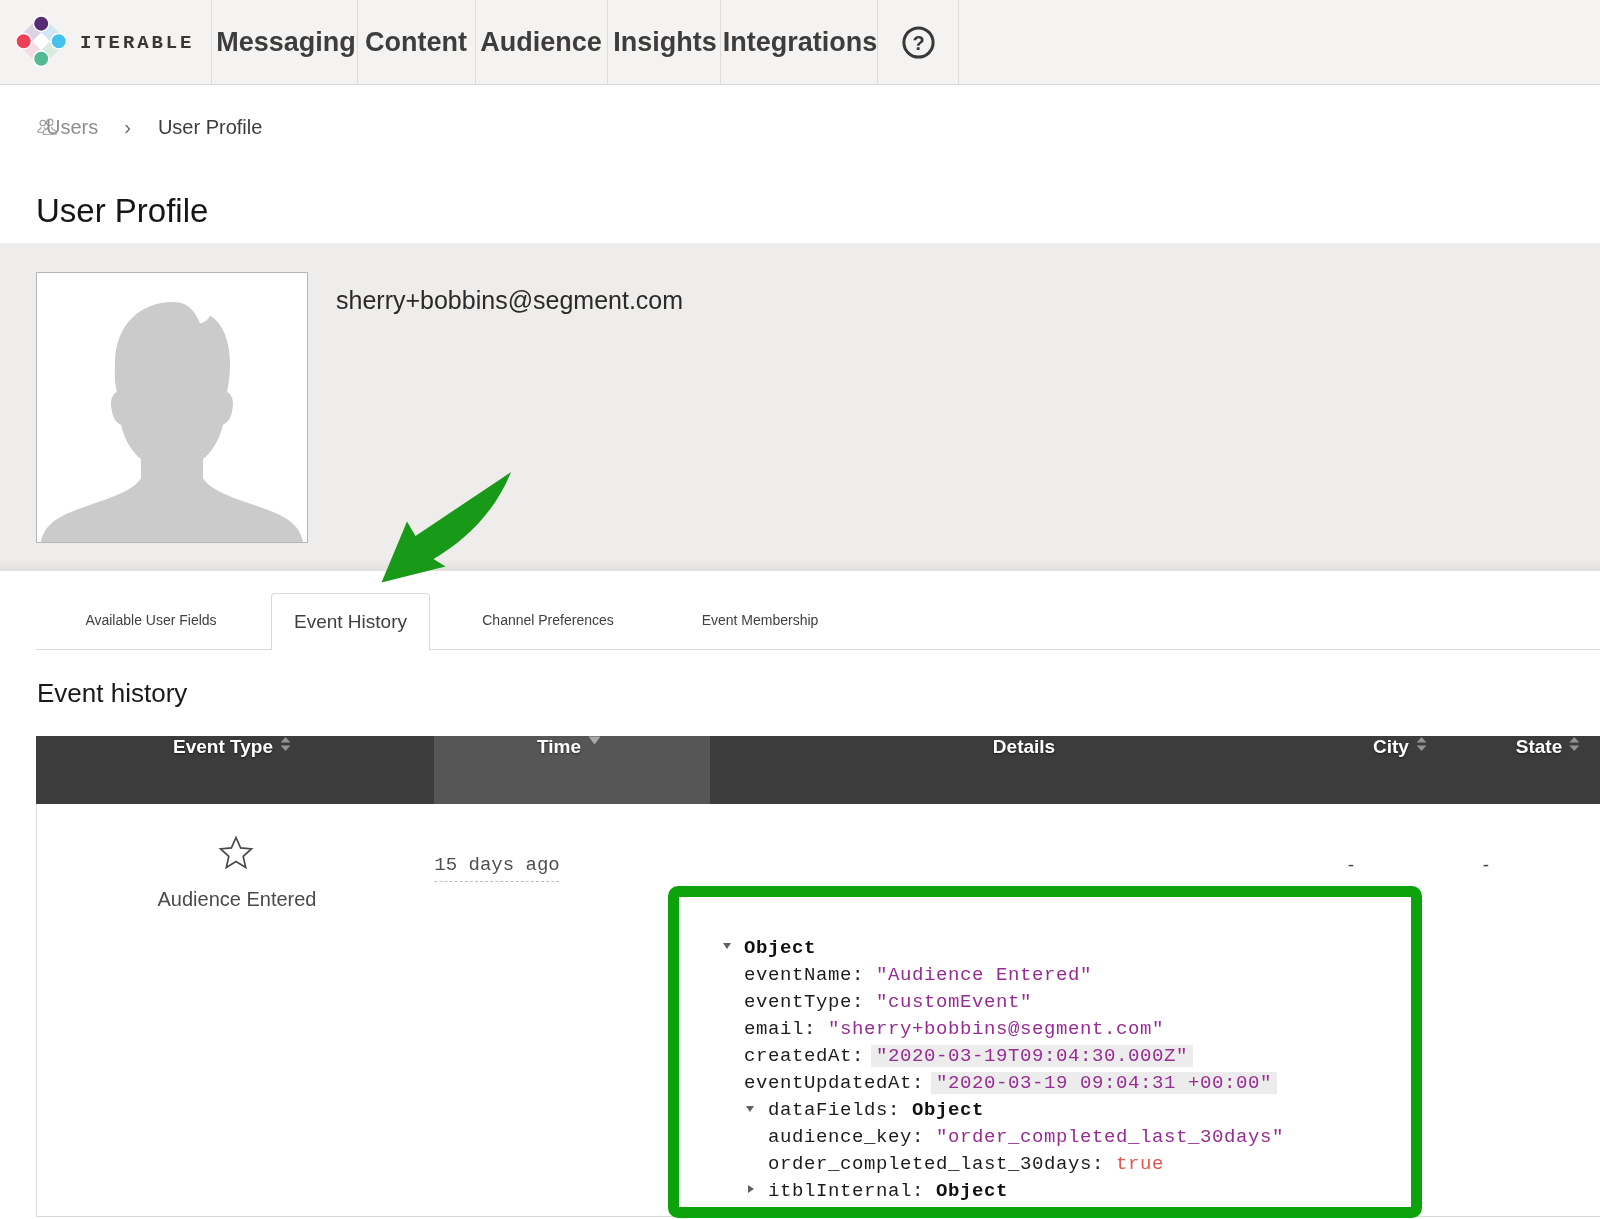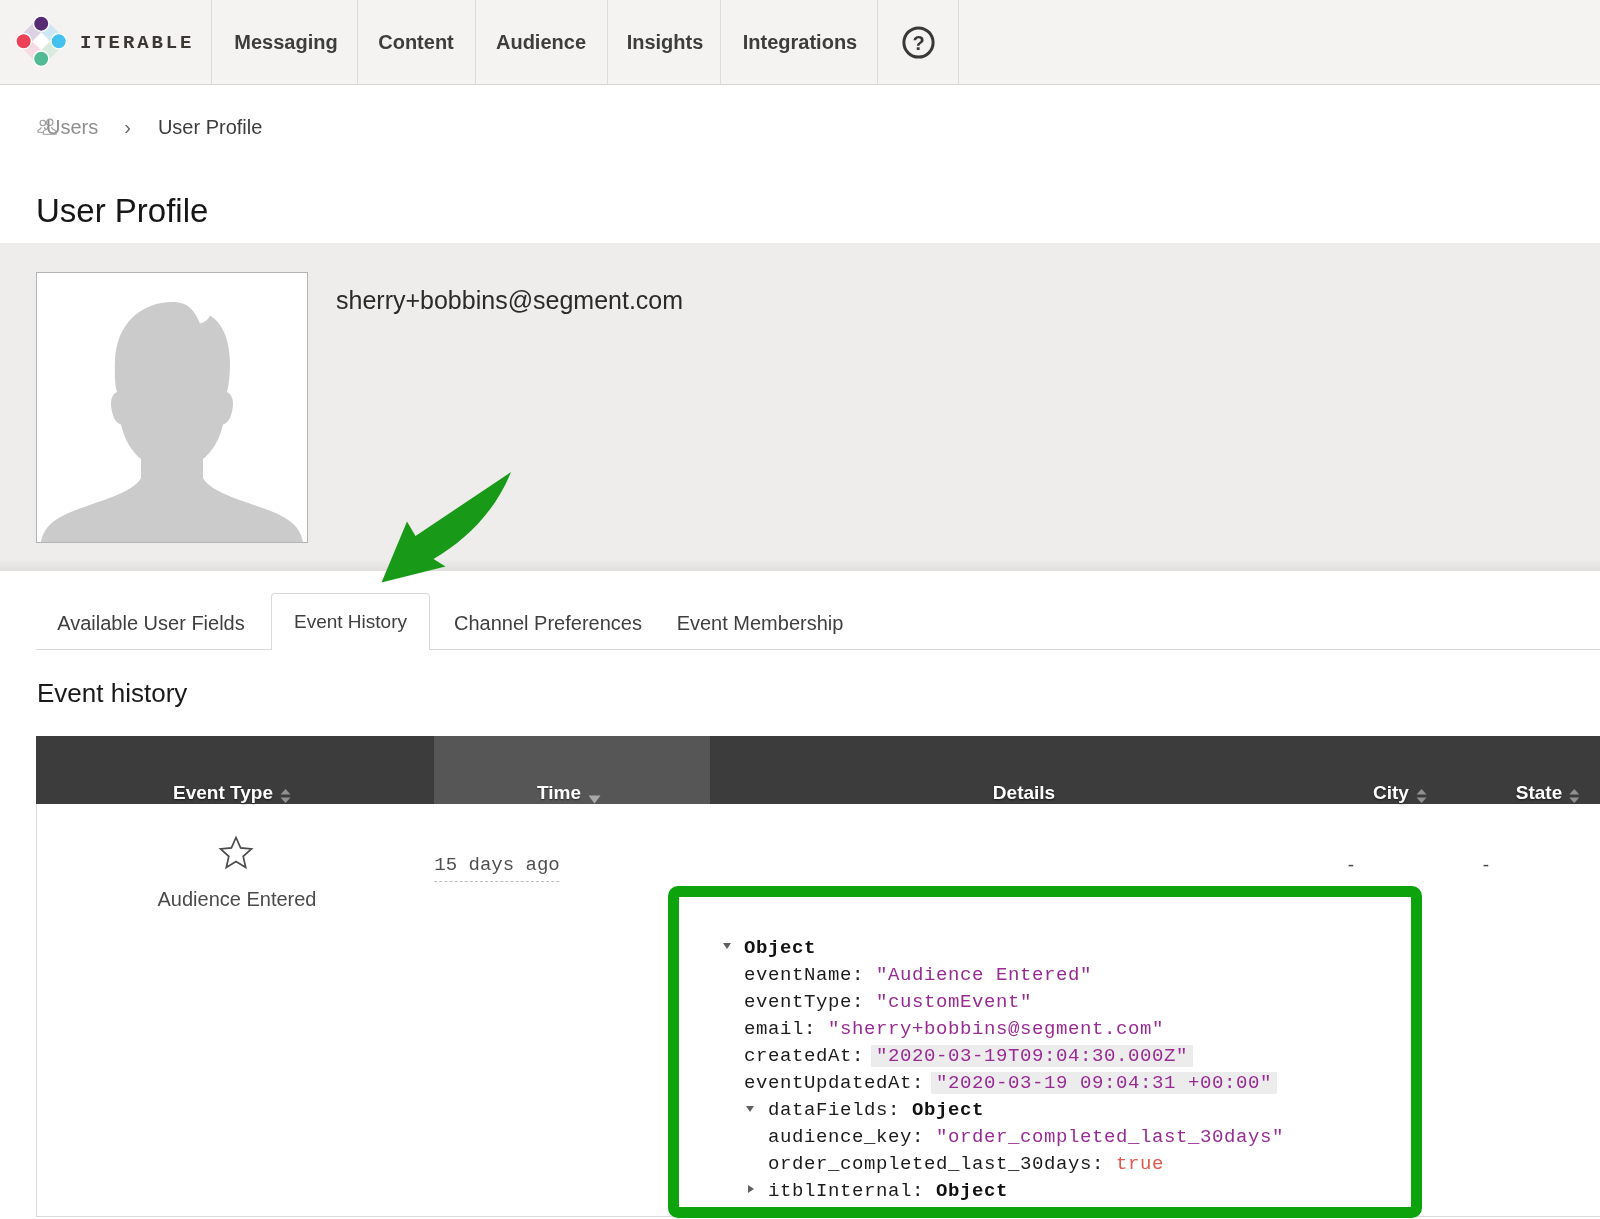--- a/index.html
+++ b/index.html
@@ -3,48 +3,48 @@
 <meta charset="utf-8">
 <style>
 * { margin:0; padding:0; box-sizing:border-box; }
 html,body { width:1600px; height:1219px; }
 body { font-family:"Liberation Sans",sans-serif; background:#fff; position:relative; overflow:hidden; }
 .abs { position:absolute; }
 
 
 #nav { position:absolute; top:0; left:0; width:1600px; height:85px; background:#f4f3f1; border-bottom:1px solid #d8d6d4; }
 .navsep { position:absolute; top:0; width:1px; height:84px; background:#dddbd9; }
-.navitem { position:absolute; top:0; height:84px; line-height:84px; font-size:20px; font-weight:bold; color:#3d3d3d; transform:translateX(-50%); white-space:nowrap; }
+.navitem { position:absolute; top:0; height:84px; line-height:84px; font-size:27px; font-weight:bold; color:#3d3d3d; transform:translateX(-50%); white-space:nowrap; }
 #logotext { position:absolute; left:80px; top:0; height:84px; line-height:86px; font-family:"Liberation Mono",monospace; font-weight:bold; font-size:19px; letter-spacing:2.9px; color:#3a3632; }
 
 
 #crumb { position:absolute; top:116px; left:36px; height:22px; font-size:20px; color:#8e8e8e; }
 #crumb .cur { color:#3d3d3d; }
 
 
 #h1 { position:absolute; left:36px; top:192px; font-size:33px; color:#161616; }
 
 
 #band { position:absolute; left:0; top:243px; width:1600px; height:328px; background:#eeedeb; }
 #band:after { content:""; position:absolute; left:0; bottom:0; width:100%; height:12px; background:linear-gradient(to bottom, rgba(0,0,0,0), rgba(0,0,0,0.06)); }
 #avatar { position:absolute; left:36px; top:272px; width:272px; height:271px; background:#fff; border:1px solid #b5b5b5; overflow:hidden; }
 #email { position:absolute; left:336px; top:286px; font-size:25px; color:#2a2a2a; }
 
 
 #tabline { position:absolute; left:36px; top:649px; width:1564px; height:1px; background:#d9d9d9; }
-.tab { position:absolute; top:612px; font-size:20px; color:#3f3f3f; transform:translateX(-50%); white-space:nowrap; }
+.tab { position:absolute; top:612px; font-size:14px; color:#3f3f3f; transform:translateX(-50%); white-space:nowrap; }
 #activetab { position:absolute; left:271px; top:593px; width:159px; height:57px; background:#fff; border:1px solid #d9d9d9; border-bottom:none; border-radius:4px 4px 0 0; text-align:center; line-height:55px; font-size:19px; color:#3f3f3f; }
 
 
 #h2 { position:absolute; left:37px; top:678px; font-size:26px; color:#1a1a1a; }
 
 
 #thead { position:absolute; left:36px; top:736px; width:1564px; height:68px; background:#3d3c3c; }
 #timecell { position:absolute; left:398px; top:0; width:276px; height:68px; background:#575656; }
-.hcell { position:absolute; top:0; height:68px; display:flex; align-items:flex-end; gap:7px; transform:translateX(-50%); color:#fff; font-size:19px; font-weight:bold; text-shadow:0 1px 2px rgba(0,0,0,0.55); }
+.hcell { position:absolute; top:0; height:68px; display:flex; align-items:flex-start; gap:7px; transform:translateX(-50%); color:#fff; font-size:19px; font-weight:bold; text-shadow:0 1px 2px rgba(0,0,0,0.55); }
 .sorticon { display:inline-block; }
 
 
 #rowleft { position:absolute; left:36px; top:804px; width:1px; height:412px; background:#dcdcdc; }
 #rowbottom { position:absolute; left:36px; top:1216px; width:1564px; height:1px; background:#d9d9d9; }
 #evname { position:absolute; left:237px; top:888px; transform:translateX(-50%); font-size:20px; color:#4a4a4a; }
 #daysago { position:absolute; left:497px; top:854px; transform:translateX(-50%); font-size:19px; color:#4f4f4f; padding-bottom:5px; border-bottom:1px dashed #bdbdbd;font-family:Liberation Mono, monospace; }
 .dash { position:absolute; top:854px; font-size:19px; color:#444; transform:translateX(-50%); }
 
 

